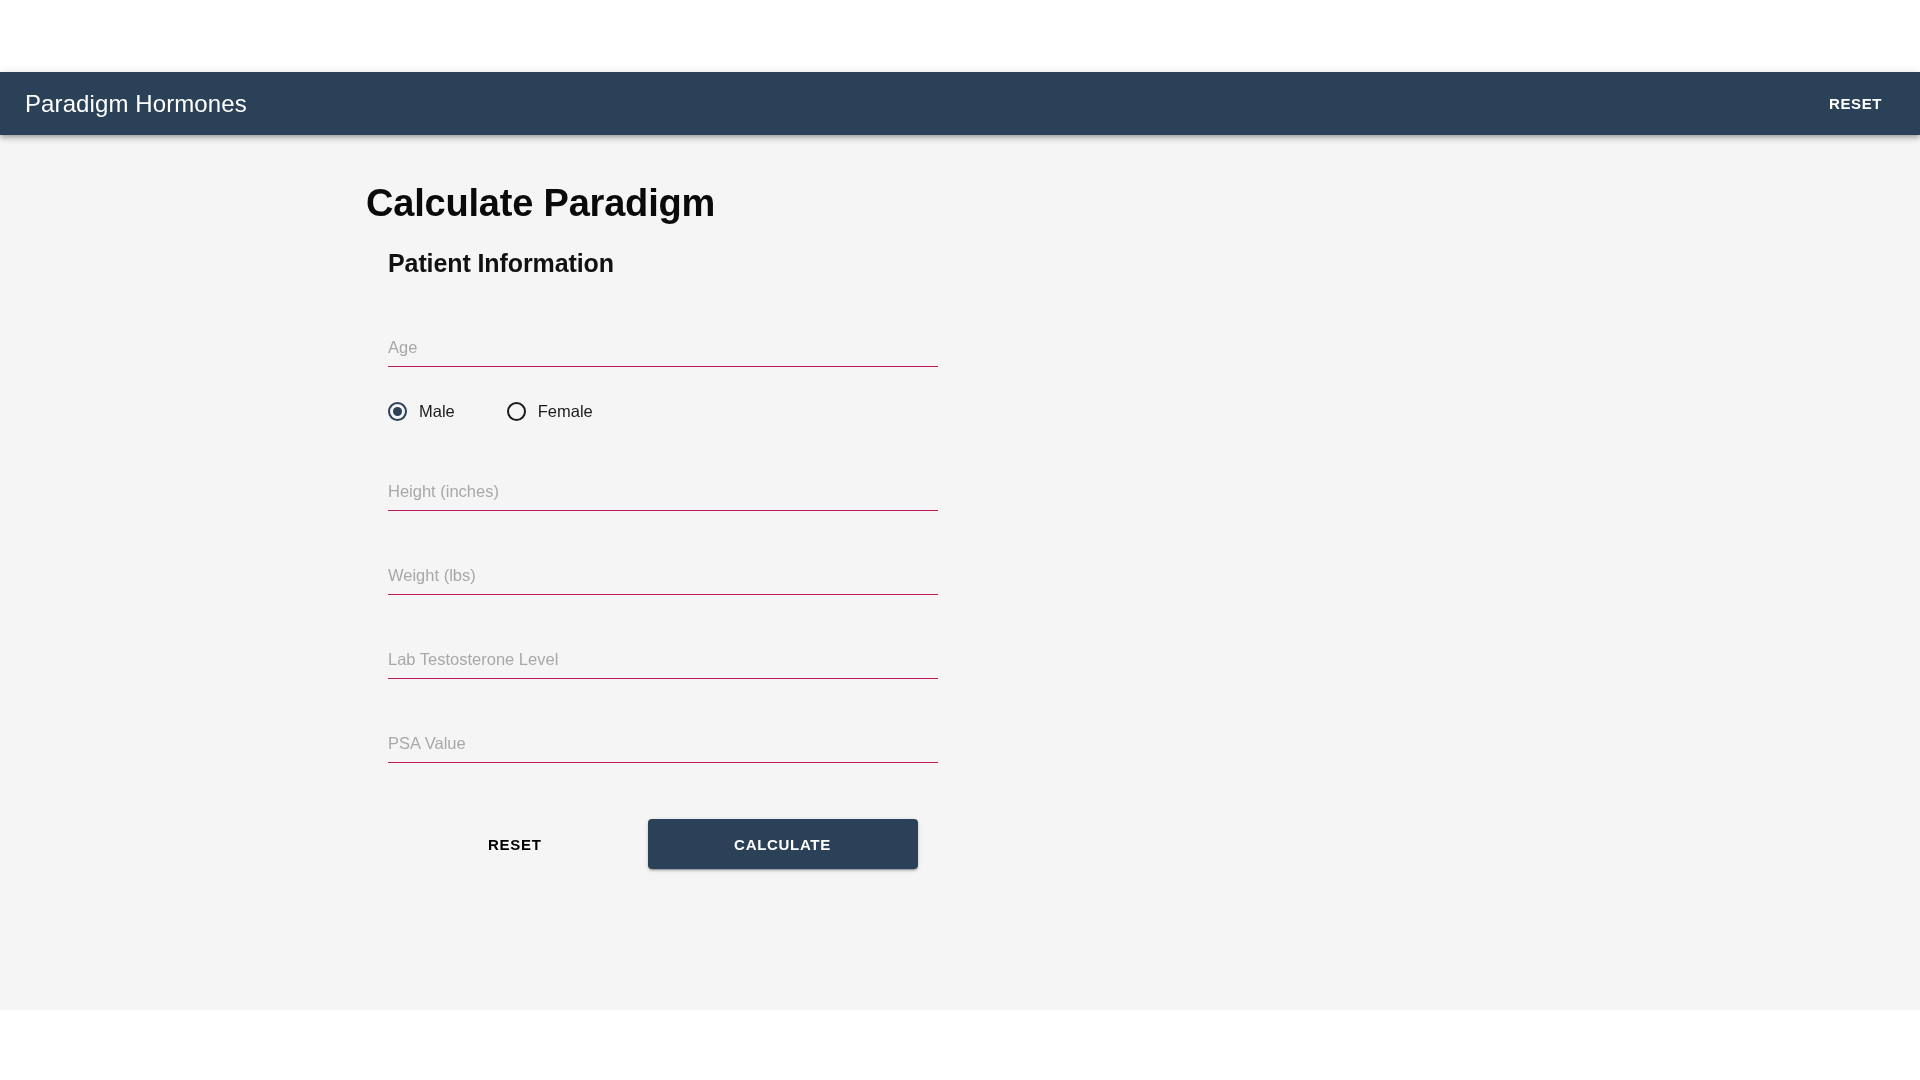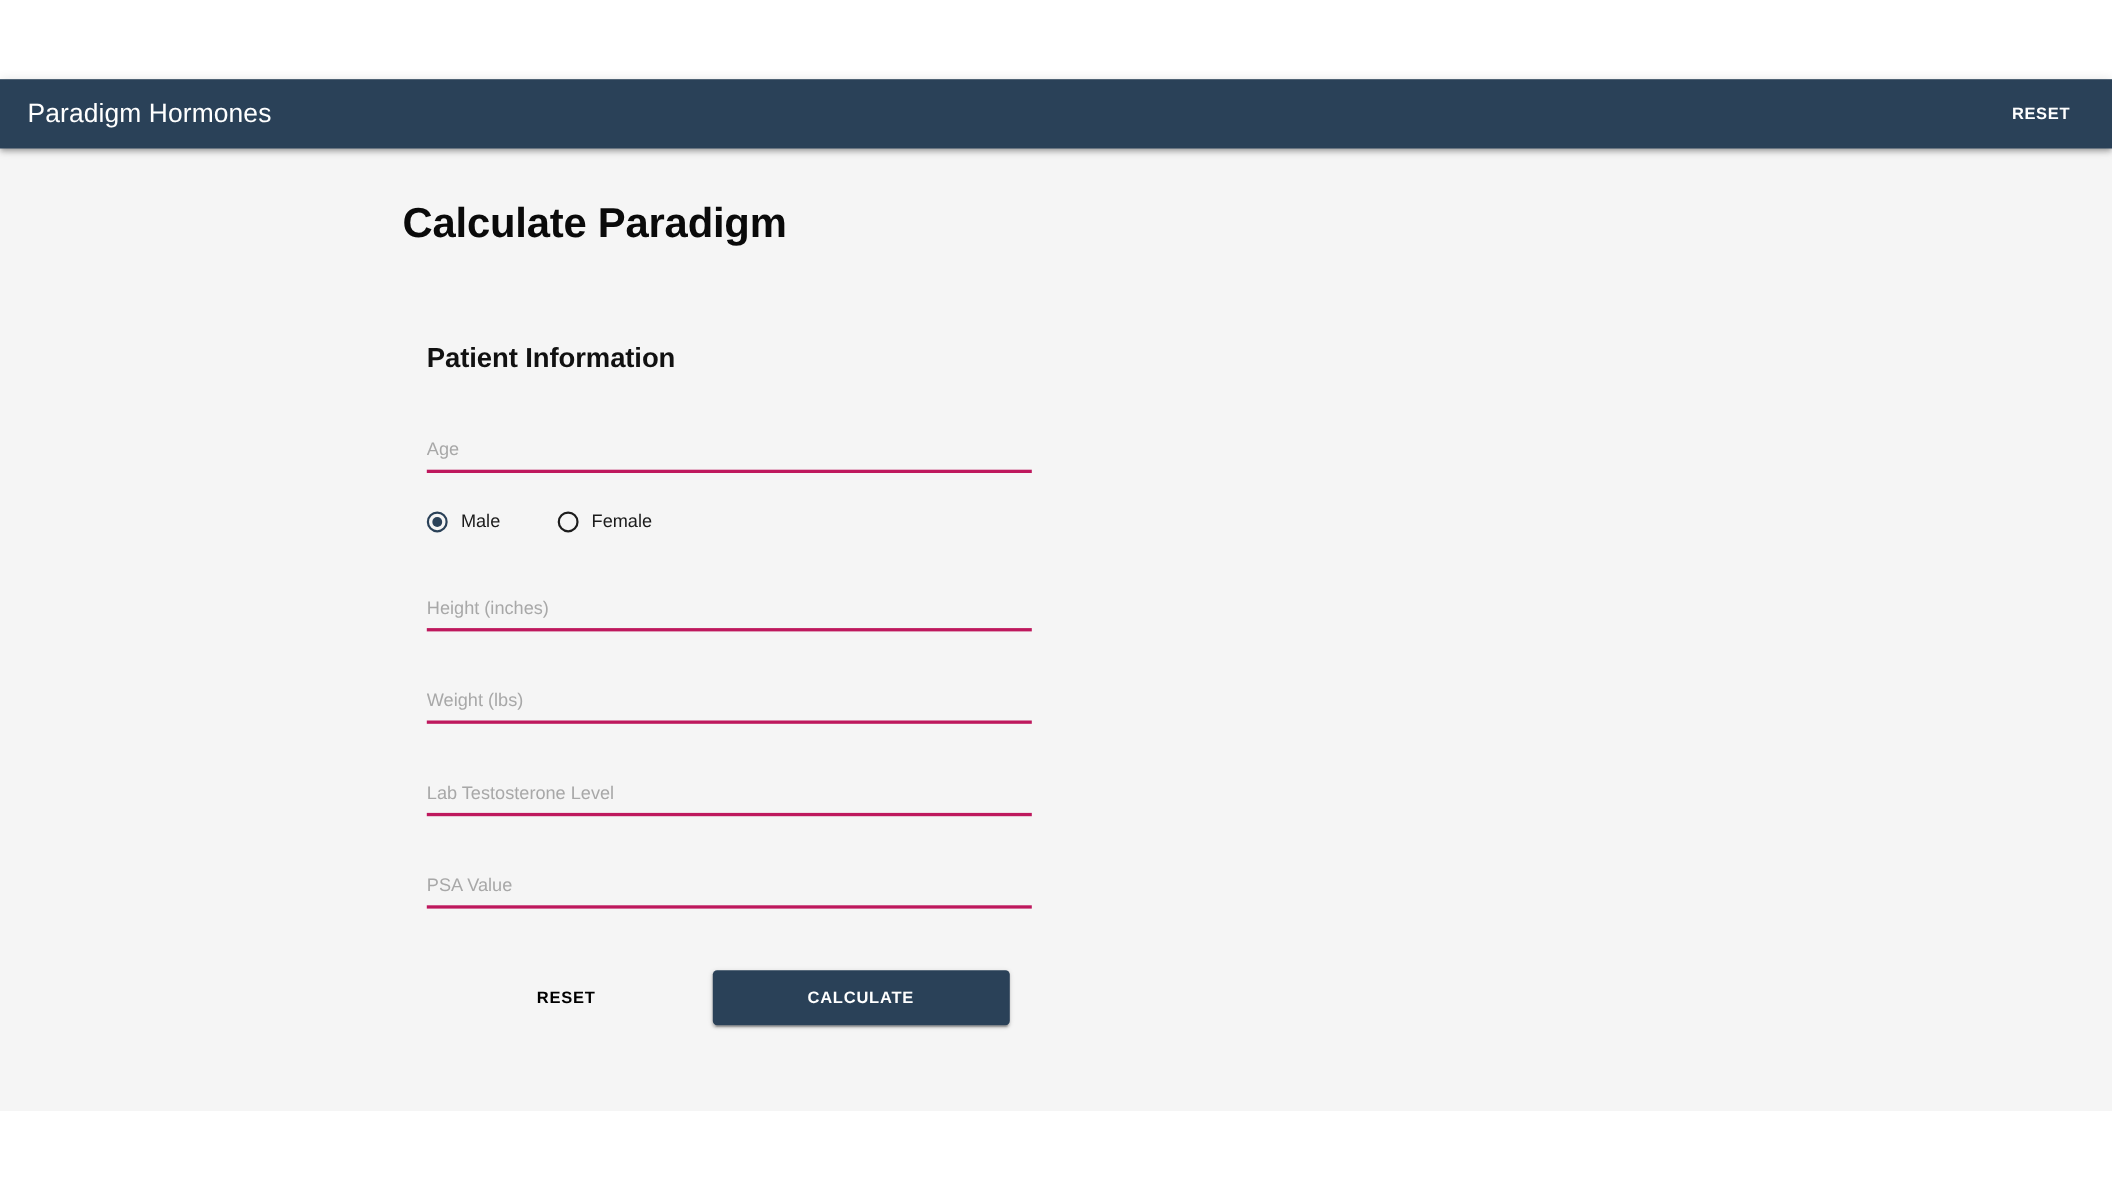--- a/index.html
+++ b/index.html
@@ -87,41 +87,41 @@
   .page-title {
     font-size: 38px;
     font-weight: 700;
     color: #0a0a0a;
     letter-spacing: -0.2px;
     margin: 0;
     line-height: 1.1;
   }
 
   .form-card {
-    margin-top: 88px;
+    margin-top: 25px;
     padding-left: 22px;
     width: 570px;
   }
 
   .section-title {
     font-size: 25px;
     font-weight: 700;
     color: #111111;
     margin: 0;
     line-height: 1.1;
     letter-spacing: -0.1px;
   }
 
   
   .field {
     position: relative;
     margin-top: 46px;
     width: 550px;
     height: 38px;
-    border-bottom: 3px solid #be185d;
+    border-bottom: 1px solid #be185d;
   }
   .field:first-of-type { margin-top: 52px; }
 
   .field input {
     width: 100%;
     height: 100%;
     border: none;
     outline: none;
     background: transparent;
     font-family: "Liberation Sans", sans-serif;

